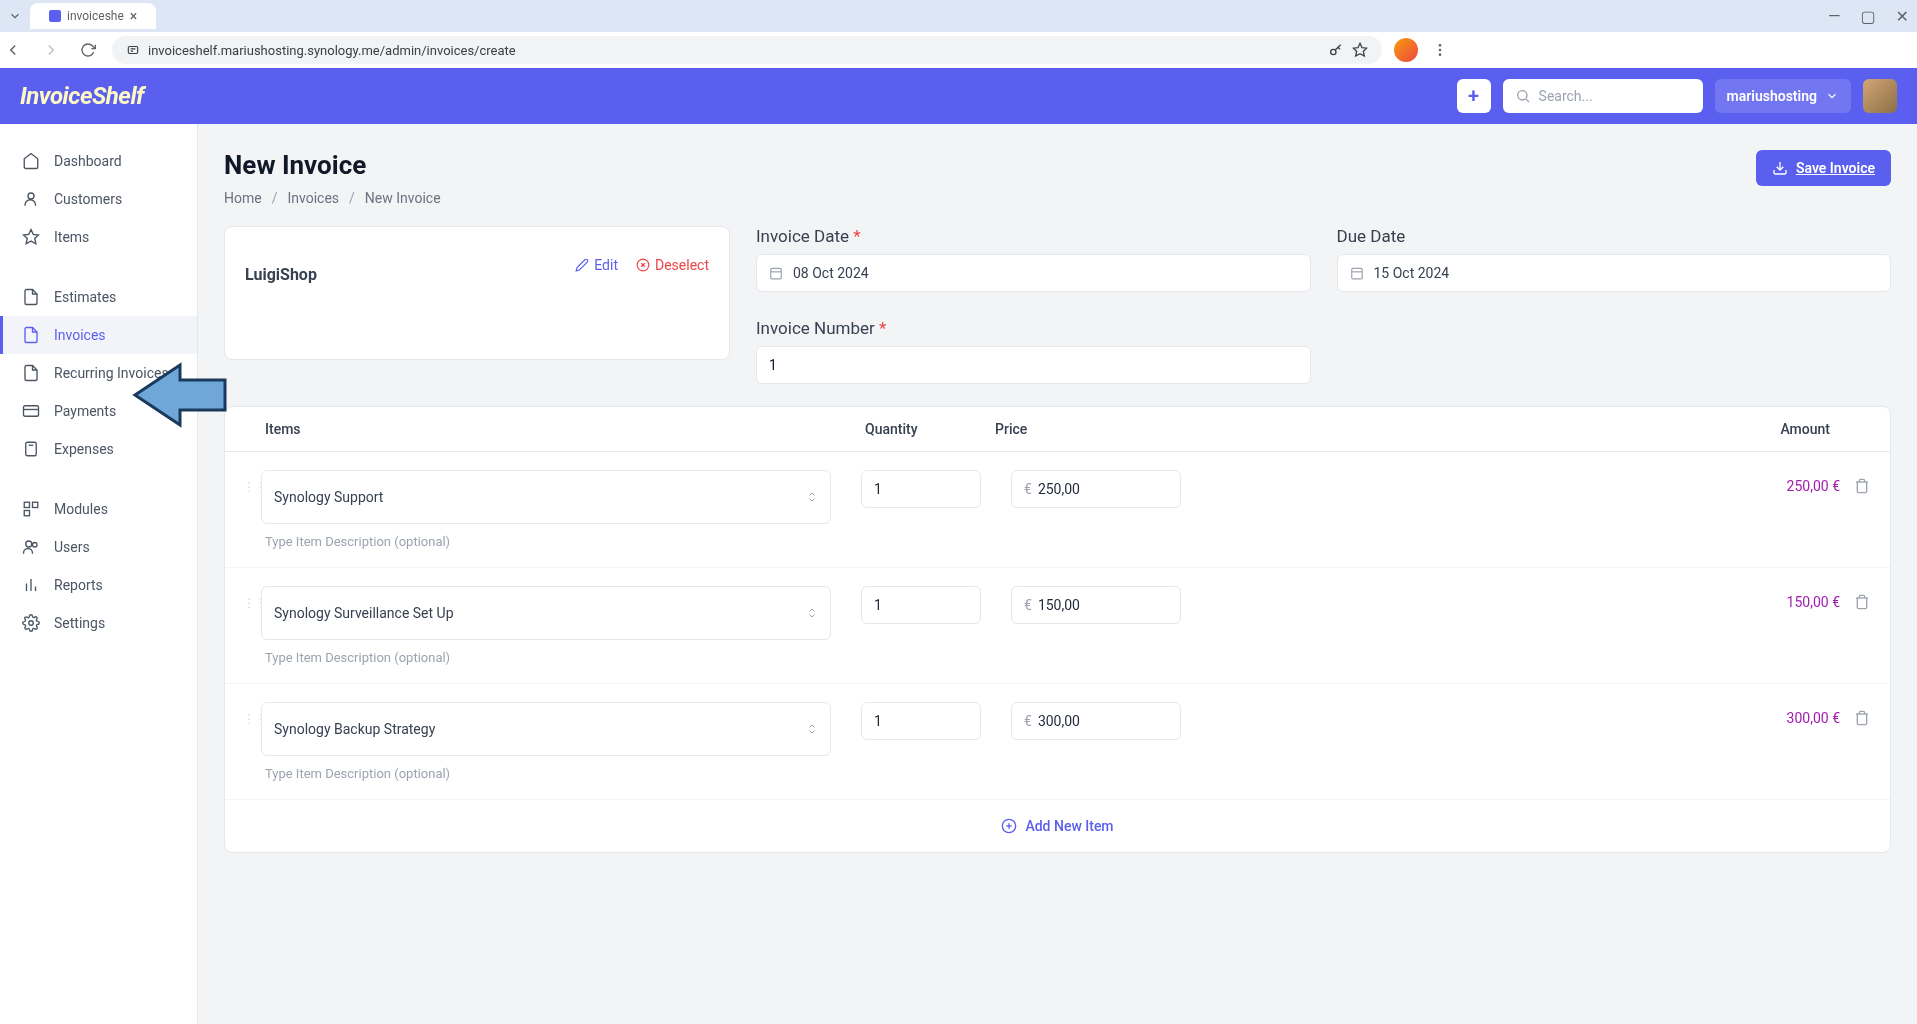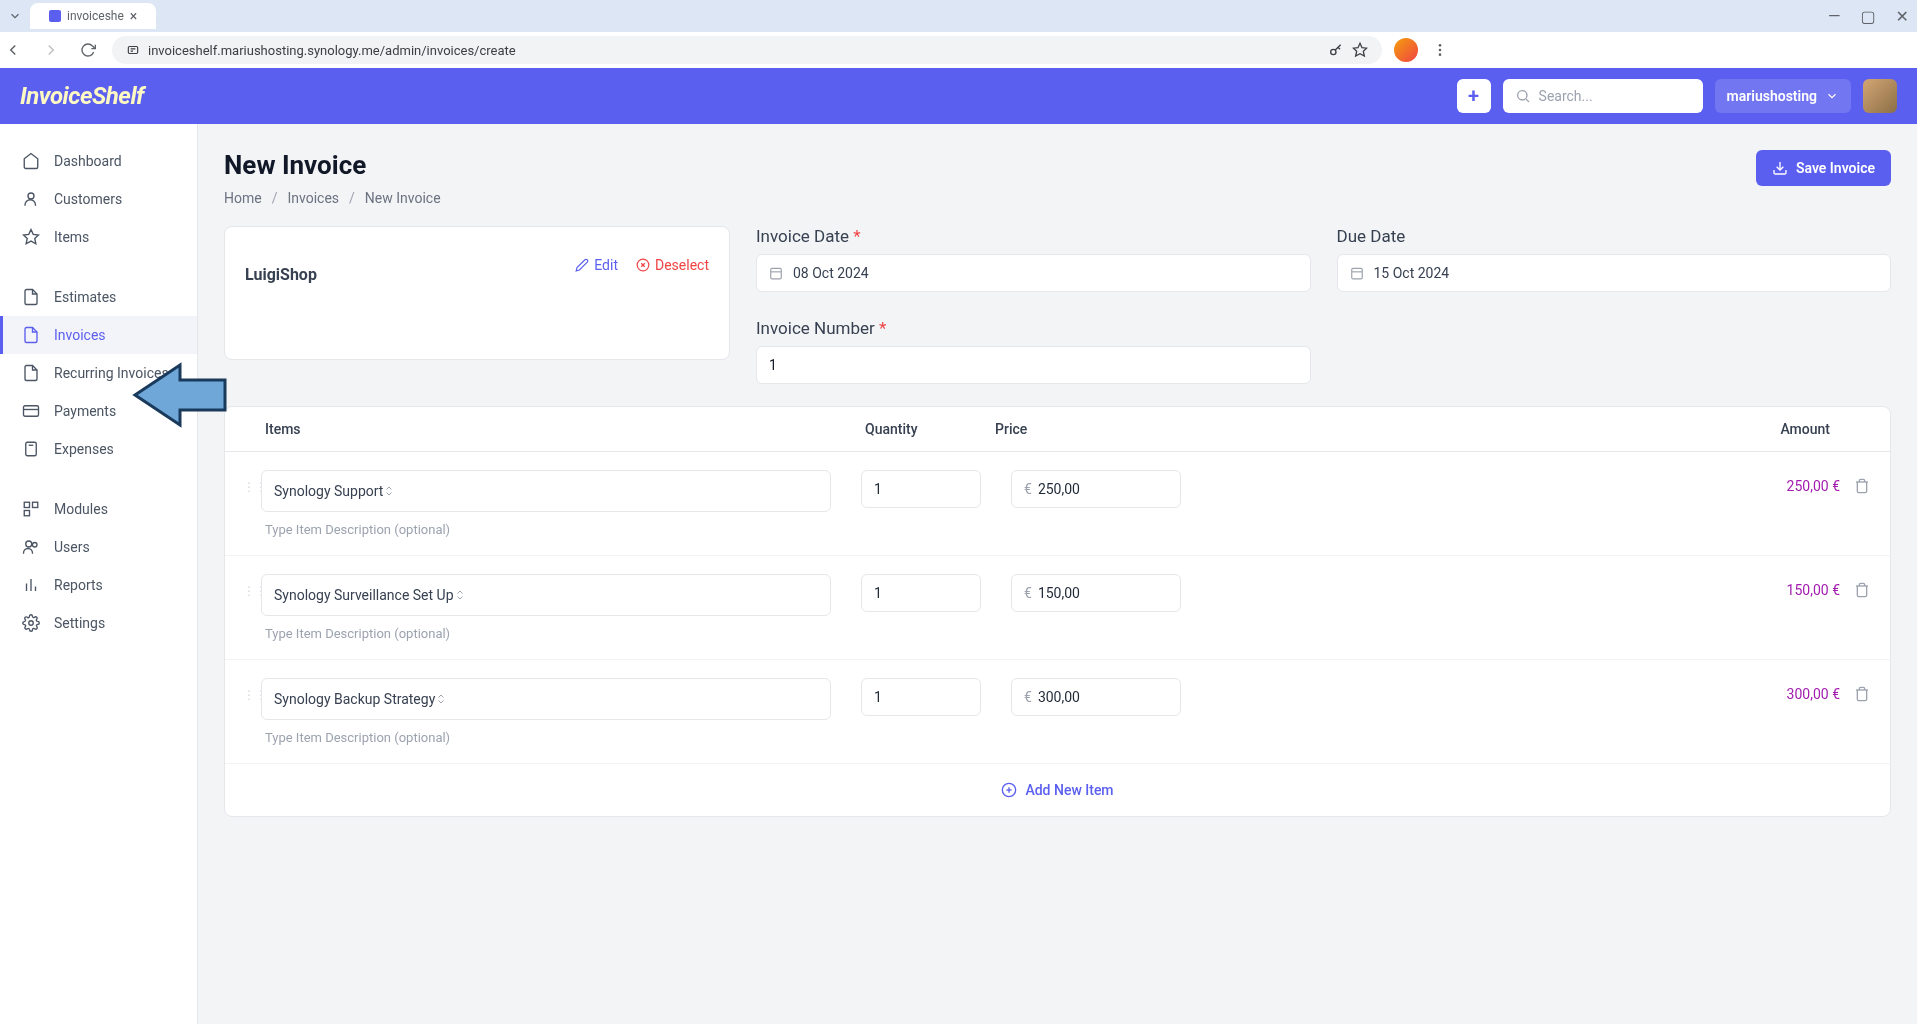--- a/index.html
+++ b/index.html
@@ -38,21 +38,21 @@
 .nav-item .icon { width: 18px; height: 18px; display: flex; align-items: center; justify-content: center; }
 .nav-gap { height: 22px; }
 
 .arrow-annot { position: absolute; left: 130px; top: 236px; z-index: 50; pointer-events:none; }
 
 .main { flex: 1; overflow-y: auto; padding: 26px; }
 .page-title { font-size: 26px; font-weight: 700; color: #111827; margin-bottom: 10px; }
 .header-row { display: flex; justify-content: space-between; align-items: flex-start; }
 .breadcrumb { display: flex; gap: 10px; font-size: 14px; color: #6b7280; margin-bottom: 20px; }
 .breadcrumb .sep { color: #9ca3af; }
-.save-btn { background: #5b5fef; color: #fff; border: none; border-radius: 6px; padding: 10px 16px; font-size: 14px; font-weight: 600; display: flex; align-items: center; gap: 8px; cursor:pointer; }
+.save-btn { background: #5b5fef; color: #fff; border: none; border-radius: 6px; padding: 10px 16px; font-size: 14px; font-weight: 600; display: flex; align-items: center; gap: 8px; cursor:pointer;text-decoration:underline; }
 
 .top-cards { display: flex; gap: 26px; margin-bottom: 22px; }
 .customer-card { background: #fff; border: 1px solid #e5e7eb; border-radius: 8px; padding: 18px 20px; width: 506px; height: 134px; }
 .cust-head { display: flex; align-items: center; justify-content: space-between; }
 .cust-name { font-size: 16px; font-weight: 700; color: #374151; margin-top: 20px; }
 .cust-actions { display: flex; gap: 18px; font-size: 14px; }
 .edit-link { color: #5b5fef; display: flex; align-items: center; gap: 5px; cursor:pointer; }
 .deselect-link { color: #ef4444; display: flex; align-items: center; gap: 5px; cursor:pointer;}
 
 .date-fields { flex: 1; display: flex; gap: 26px; flex-wrap: wrap; }
@@ -66,21 +66,21 @@
 .items-table { background: #fff; border: 1px solid #e5e7eb; border-radius: 8px; }
 .table-head { display: flex; padding: 14px 20px 14px 40px; font-size: 14px; color: #374151; border-bottom: 1px solid #e5e7eb; font-weight: 500; }
 .col-item { flex: 0 0 600px; }
 .col-qty { flex: 0 0 130px; text-align: left; }
 .col-price { flex: 0 0 200px; }
 .col-amt { flex: 1; text-align: right; padding-right: 40px; }
 
 .item-row { display: flex; align-items: flex-start; padding: 18px 20px 4px 18px; border-bottom: 1px solid #f3f4f6; }
 .drag-handle { width: 18px; color: #d1d5db; padding-top: 10px; cursor: grab; font-size: 12px; }
 .item-main { flex: 0 0 600px; padding-right: 30px; }
-.item-select { border: 1px solid #e5e7eb; border-radius: 6px; height: 42px; display: flex; align-items: center; padding: 0 12px; font-size: 14px; color: #374151; }
+.item-select { border: 1px solid #e5e7eb; border-radius: 6px; height: 54px; display: flex; align-items: center; padding: 0 12px; font-size: 14px; color: #374151; justify-content: space-between; }
 .item-desc { font-size: 13px; color: #9ca3af; padding: 10px 4px 14px; }
 .qty-input { flex: 0 0 130px; padding-right: 30px; }
 .qty-input .box { border: 1px solid #e5e7eb; border-radius: 6px; height: 38px; padding: 0 12px; display: flex; align-items: center; font-size: 14px; width: 120px; }
 .price-input { flex: 0 0 200px; padding-right: 30px; }
 .price-input .box { border: 1px solid #e5e7eb; border-radius: 6px; height: 38px; padding: 0 12px; display: flex; align-items: center; font-size: 14px; gap: 6px; }
 .amount-cell { flex: 1; text-align: right; display: flex; justify-content: flex-end; align-items: center; gap: 14px; padding-top: 8px; font-size: 14px; color: #a21caf; }
 .trash { color: #9ca3af; cursor: pointer; }
 
 .add-item { padding: 18px; text-align: center; color: #5b5fef; font-size: 14px; font-weight: 500; display: flex; align-items: center; justify-content: center; gap: 8px; cursor:pointer; }
 

